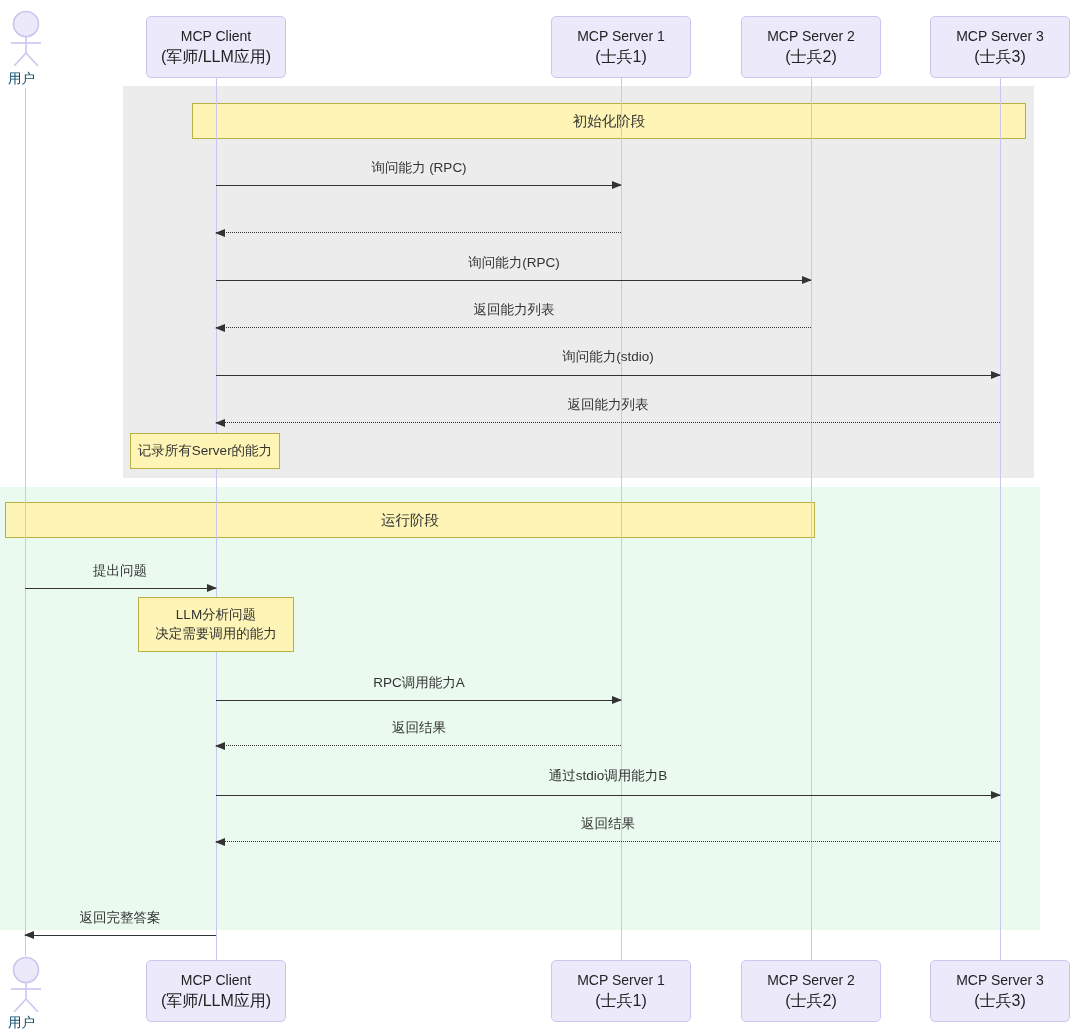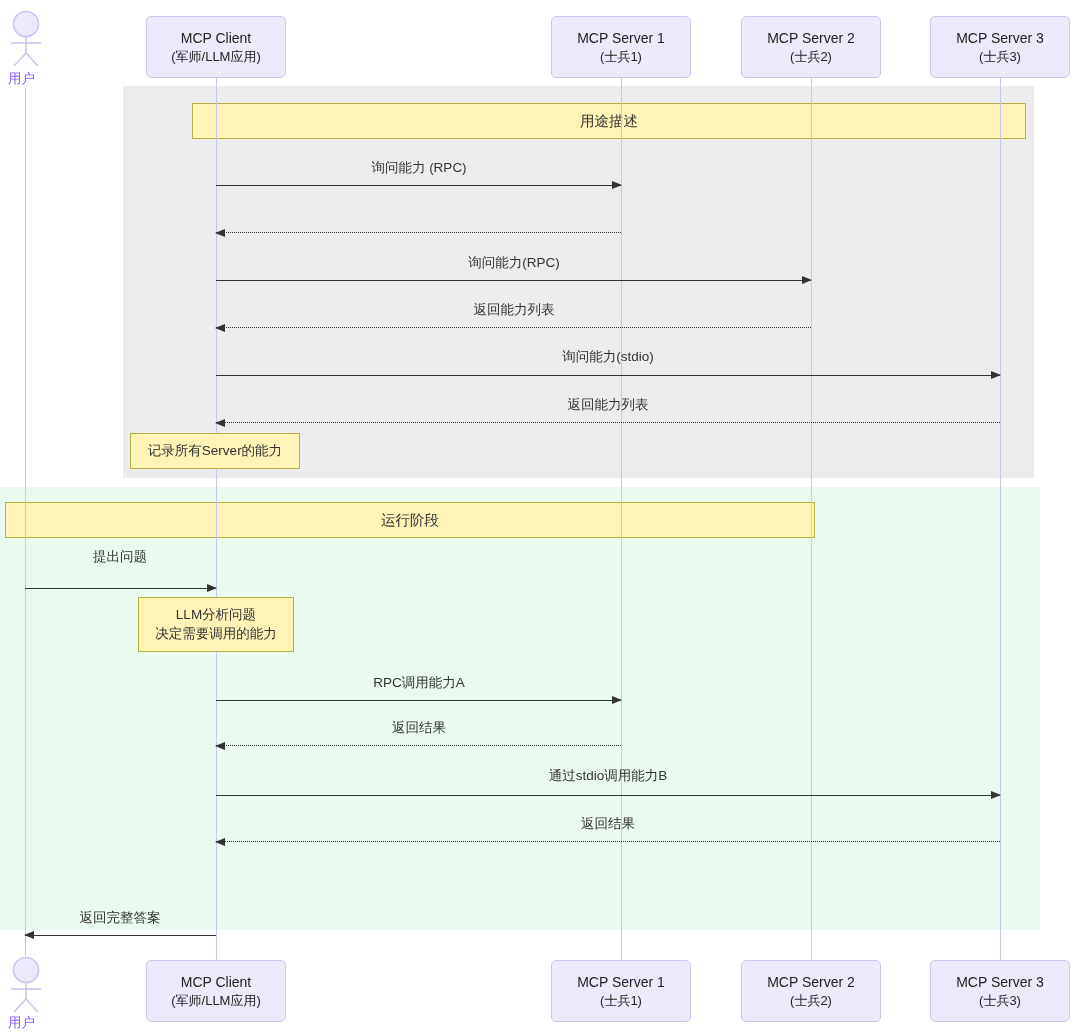--- a/index.html
+++ b/index.html
@@ -74,39 +74,39 @@
     display: flex;
     flex-direction: column;
     align-items: center;
     justify-content: center;
     color: #222222;
     font-size: 14px;
     line-height: 1.32;
     text-align: right;
     z-index: 6;
   }
-  .participant .p-line2 { font-size: 13px; }
+  .participant .p-line2 { font-size: 16px; }
 
   
   .lifeline {
     position: absolute;
     width: 1px;
     background: #c9c6ef;
     z-index: 1;
   }
 
   
   .actor {
     position: absolute;
     z-index: 6;
   }
   .actor-label {
     position: absolute;
     font-size: 13.5px;
-    color: #8b5cf6;
+    color: #0c4a6e;
     white-space: nowrap;
     z-index: 6;
   }
 
   
   .msg {
     position: absolute;
     height: 1px;
     z-index: 4;
   }
@@ -226,21 +226,21 @@
   <div class="participant" style="left:741px; top:960px; width:140px; height:62px;">
     <span>MCP Server 2</span>
     <span class="p-line2">(士兵2)</span>
   </div>
   <div class="participant" style="left:930px; top:960px; width:140px; height:62px;">
     <span>MCP Server 3</span>
     <span class="p-line2">(士兵3)</span>
   </div>
 
   <div class="phase-banner init">
-    <span>用途描述</span>
+    <span>初始化阶段</span>
   </div>
   <div class="phase-banner run">
     <span>运行阶段</span>
   </div>
 
   <div class="msg-label" style="left:419px; top:159px;">询问能力 (RPC)</div>
   <div class="msg solid" style="left:216px; top:185px; width:405px;">
     <span class="arrowhead right"></span>
   </div>
 
@@ -261,25 +261,25 @@
   <div class="msg-label" style="left:608px; top:348px;">询问能力(stdio)</div>
   <div class="msg solid" style="left:216px; top:375px; width:784px;">
     <span class="arrowhead right"></span>
   </div>
 
   <div class="msg-label" style="left:608px; top:396px;">返回能力列表</div>
   <div class="msg dashed" style="left:216px; top:422px; width:784px;">
     <span class="arrowhead left"></span>
   </div>
 
-  <div class="note" style="left:130px; top:433px; width:170px; height:36px;">
+  <div class="note" style="left:130px; top:433px; width:150px; height:36px;">
     <span>记录所有Server的能力</span>
   </div>
 
-  <div class="msg-label" style="left:120px; top:548px;">提出问题</div>
+  <div class="msg-label" style="left:120px; top:562px;">提出问题</div>
   <div class="msg solid" style="left:25px; top:588px; width:191px;">
     <span class="arrowhead right"></span>
   </div>
 
   <div class="note" style="left:138px; top:597px; width:156px; height:55px;">
     <span>LLM分析问题</span>
     <span>决定需要调用的能力</span>
   </div>
 
   <div class="msg-label" style="left:419px; top:674px;">RPC调用能力A</div>

